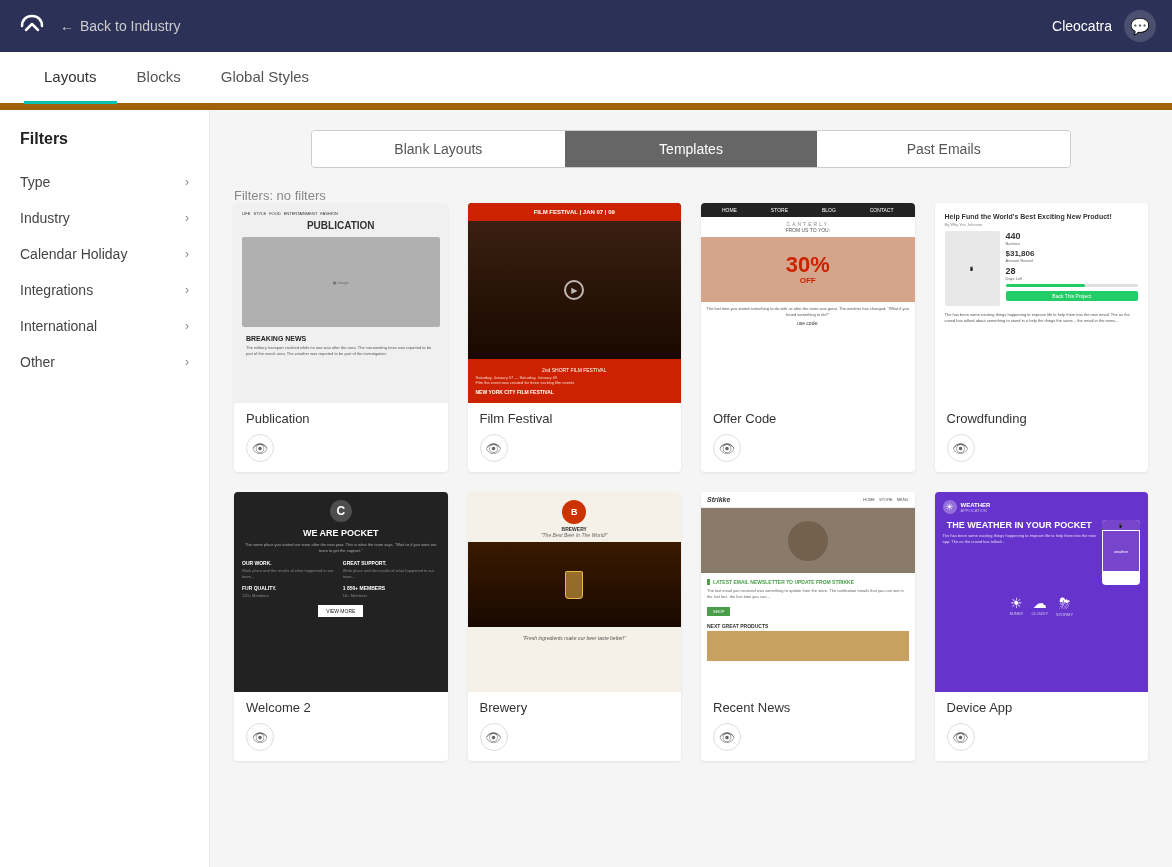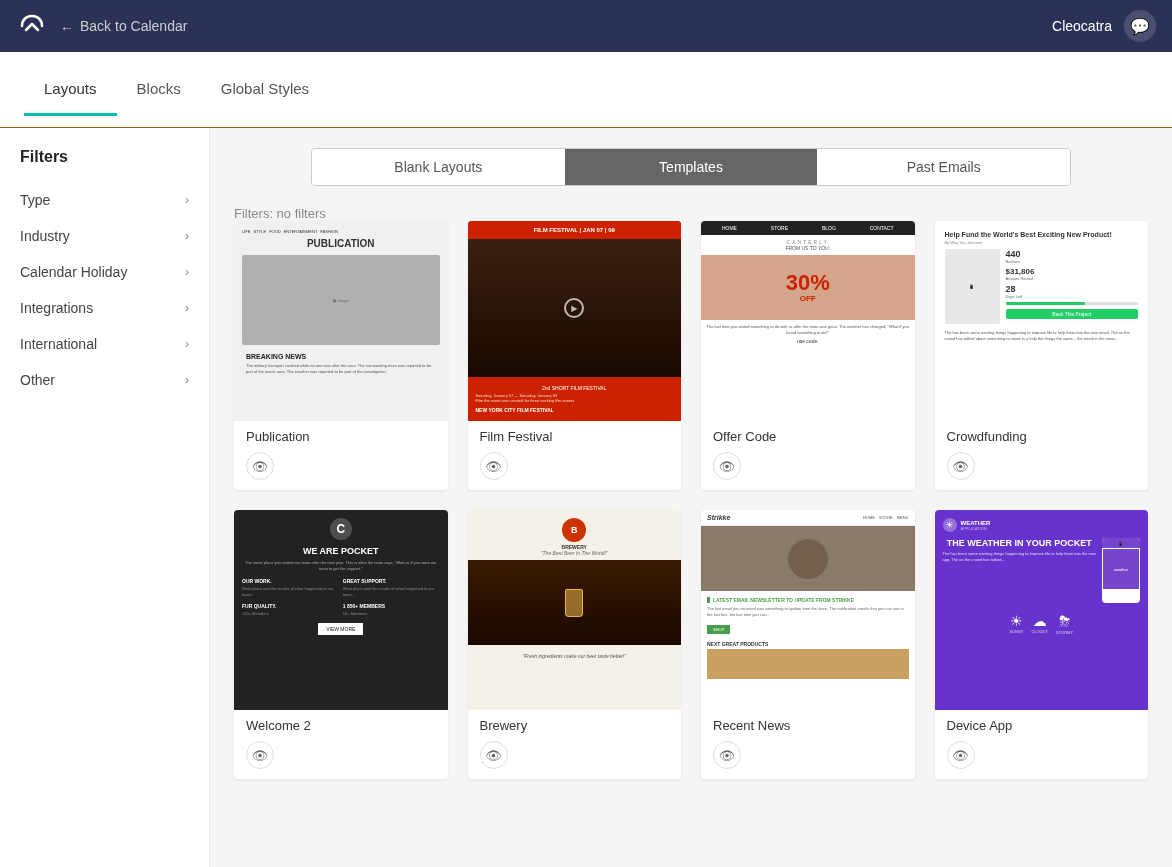--- a/index.html
+++ b/index.html
@@ -18,23 +18,23 @@
     .logo-icon { width: 32px; height: 32px; display: flex; align-items: center; justify-content: center; }
     .logo-icon svg { width: 28px; height: 28px; }
     .back-link { display: flex; align-items: center; gap: 6px; color: #ccc; font-size: 14px; cursor: pointer; }
     .top-nav-right { display: flex; align-items: center; gap: 12px; }
     .username { color: #fff; font-size: 14px; }
     .chat-icon-btn { width: 32px; height: 32px; background: rgba(255,255,255,0.15); border-radius: 50%; display: flex; align-items: center; justify-content: center; cursor: pointer; }
 
     
     .tab-bar {
       background: #fff;
-      border-bottom: 1px solid #a16207;
+      border-bottom: 7px solid #a16207;
       display: flex;
-      padding: 12px 24px;
+      padding: 0 24px;
     }
     .tab-item {
       padding: 16px 20px;
       font-size: 15px;
       color: #555;
       cursor: pointer;
       border-bottom: 3px solid transparent;
       margin-bottom: -1px;
     }
     .tab-item.active {
@@ -204,21 +204,21 @@
 <nav class="top-nav">
   <div class="top-nav-left">
     <div class="logo-icon">
       <svg viewBox="0 0 28 28" fill="none">
         <path d="M4 14 C4 8 8 4 14 4 C20 4 24 8 24 14" stroke="white" stroke-width="2.5" stroke-linecap="round" fill="none"></path>
         <path d="M8 18 L14 12 L20 18" stroke="white" stroke-width="2.5" stroke-linecap="round" stroke-linejoin="round" fill="none"></path>
       </svg>
     </div>
     <div class="back-link">
       <span>←</span>
-      <span>Back to Calendar</span>
+      <span>Back to Industry</span>
     </div>
   </div>
   <div class="top-nav-right">
     <span class="username">Cleocatra</span>
     <div class="chat-icon-btn">
       <span>💬</span>
     </div>
   </div>
 </nav>
 

